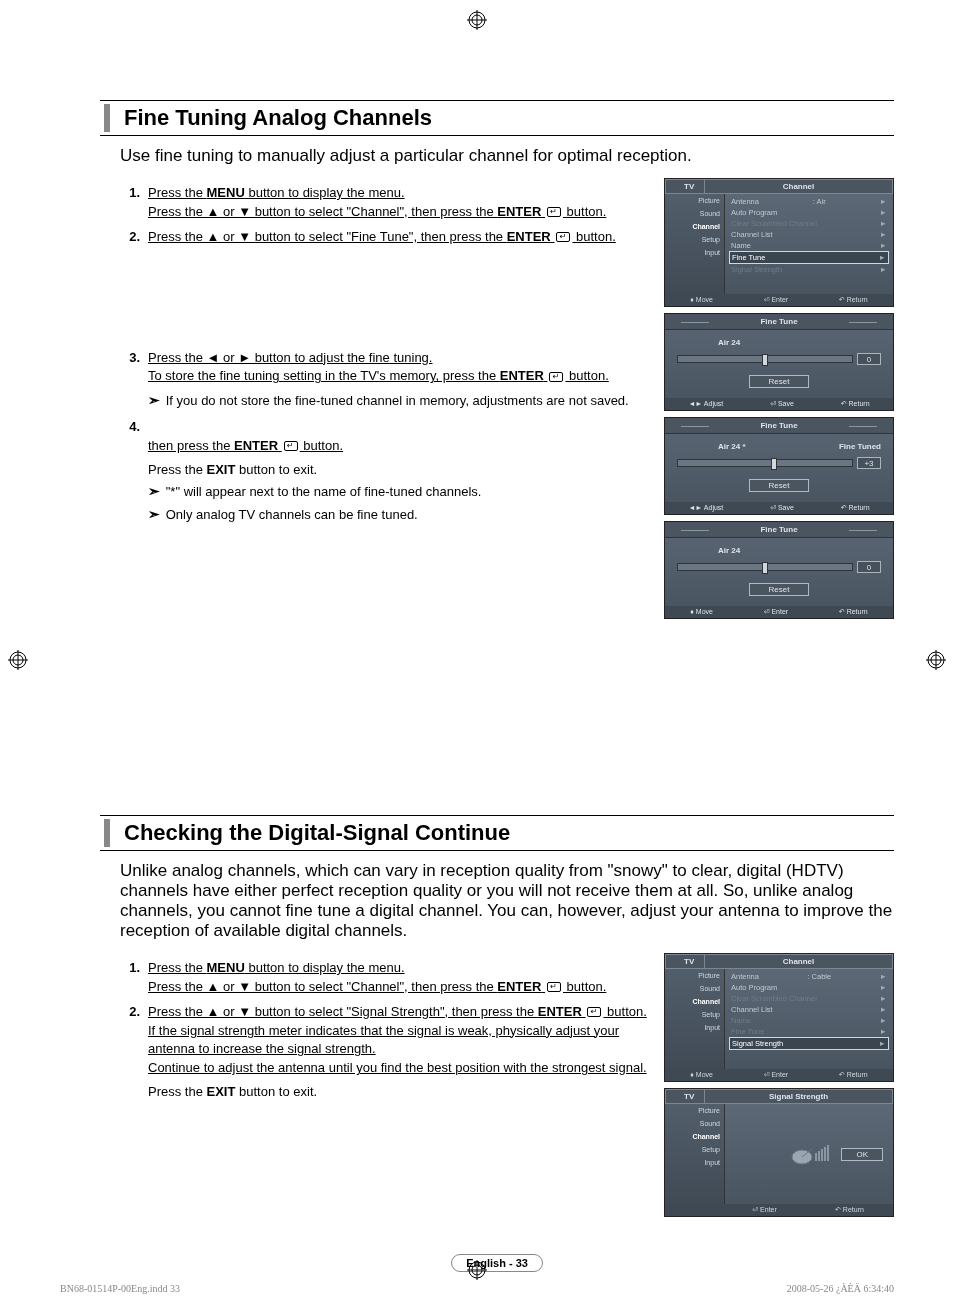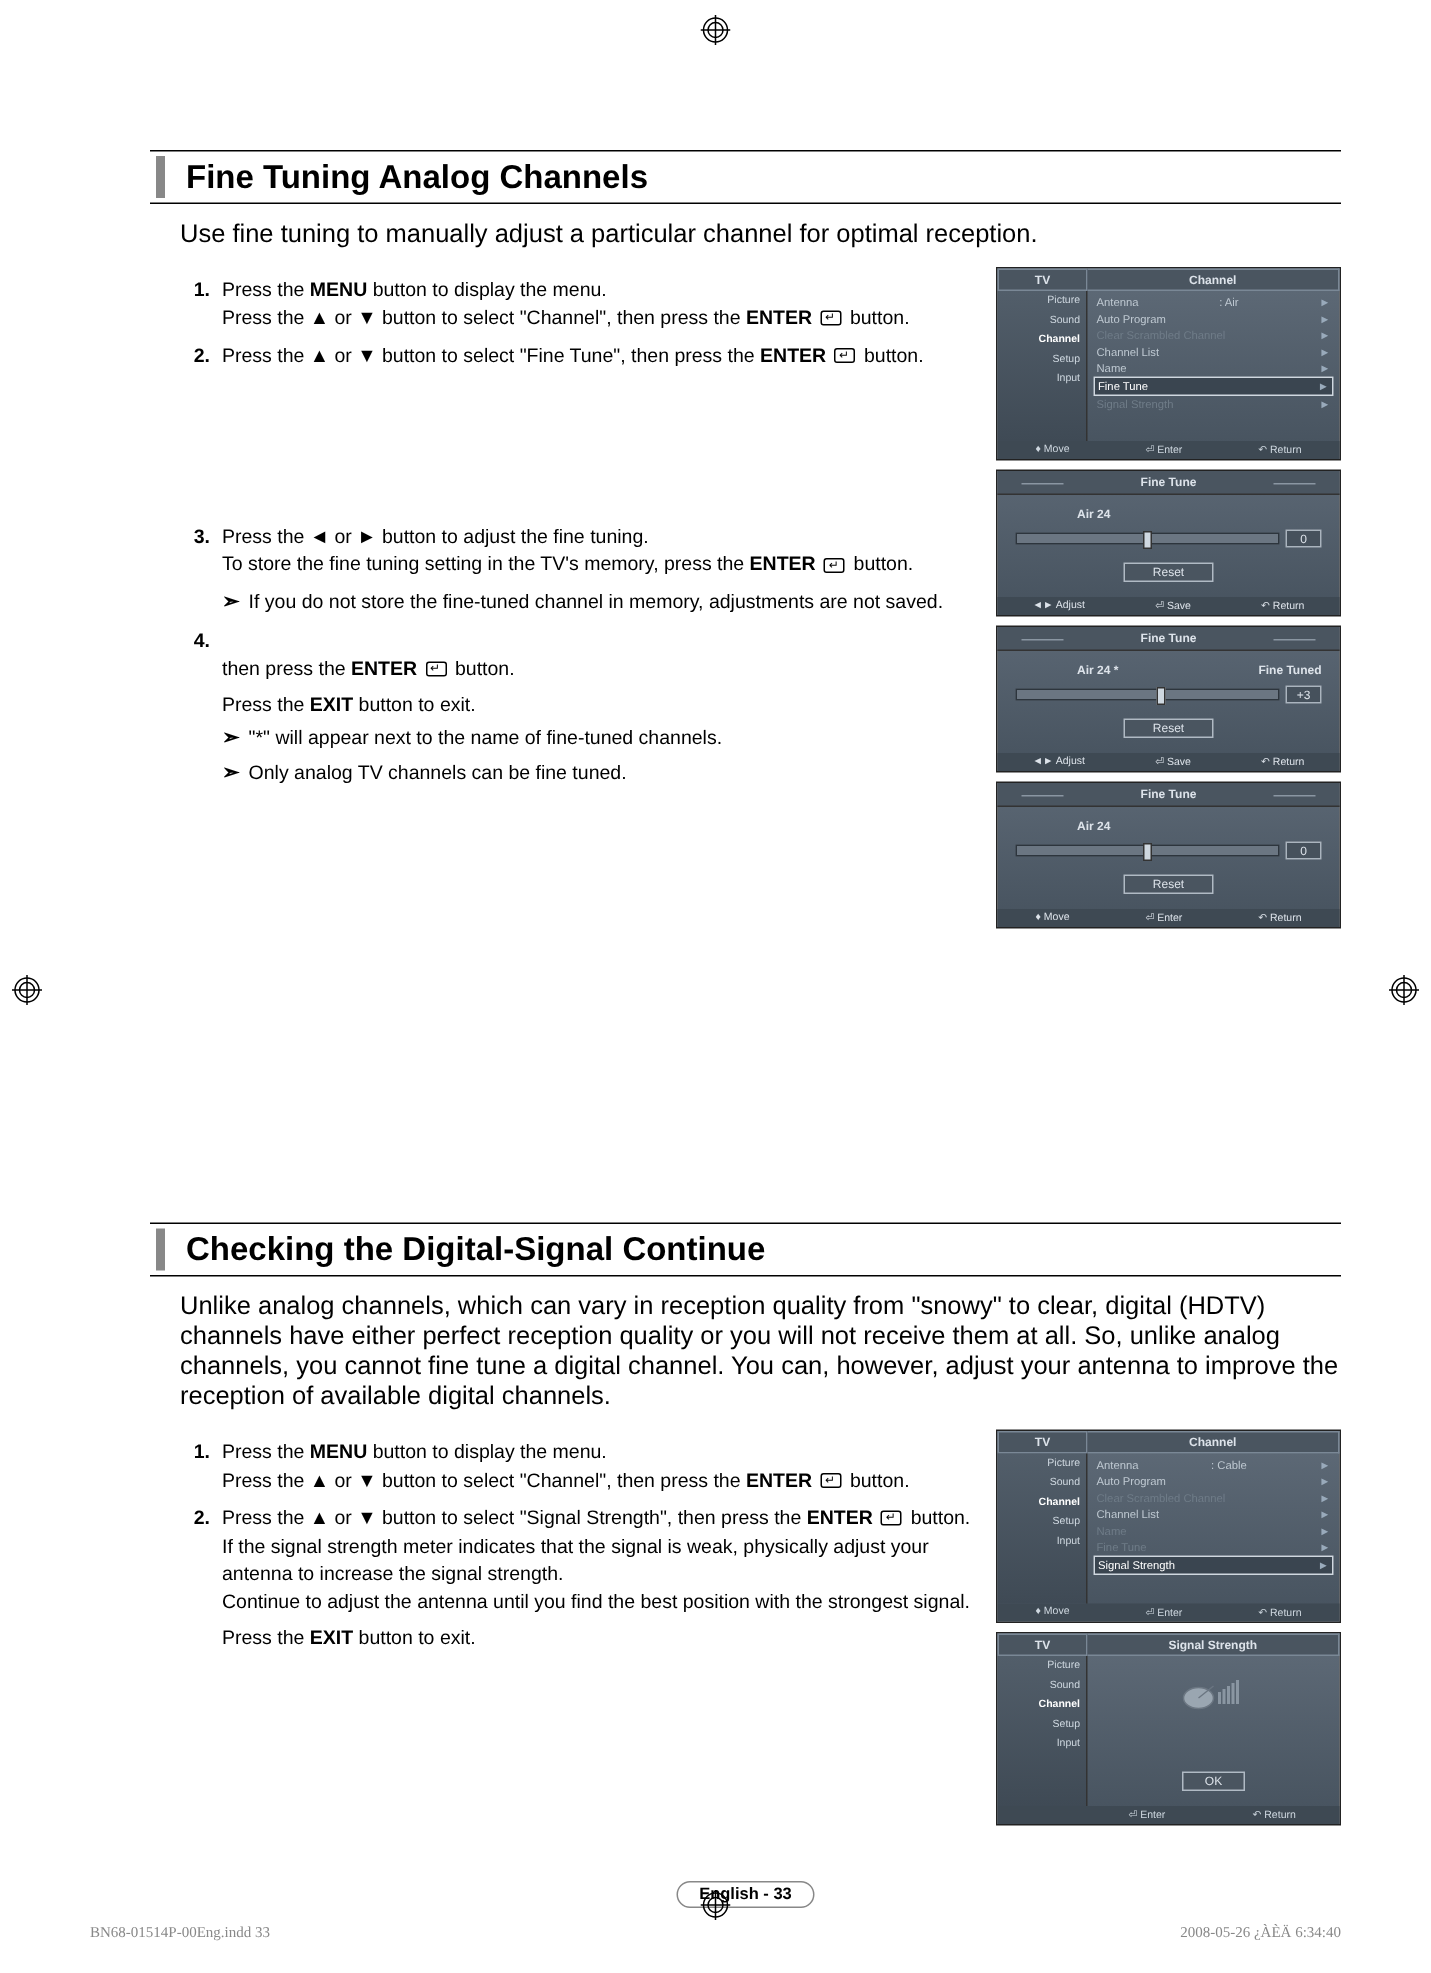--- a/index.html
+++ b/index.html
@@ -8,30 +8,30 @@
   .reg-mark { position:absolute; width:20px; height:20px; }
   .reg-mark svg { width:100%; height:100%; }
   .section-title { border-top: 1px solid #000; border-bottom: 1px solid #000; padding: 4px 0 4px 24px; font-size: 22px; font-weight: bold; position: relative; margin-bottom: 10px; }
   .section-title::before { content:''; position:absolute; left:4px; top:3px; bottom:3px; width:6px; background:#888; }
   .intro { font-size: 17px; margin: 8px 0 12px 20px; }
   .columns { display: flex; gap: 16px; }
   .left-col { flex: 1; min-width: 0; }
   .right-col { width: 230px; flex-shrink: 0; }
   .step { display: flex; gap: 8px; margin: 6px 0 6px 20px; font-size: 13px; line-height: 1.45; }
   .step-num { font-weight: bold; width: 20px; flex-shrink:0; text-align:right; }
-  .step-text { flex:1; }
+  .step-text { flex:1;text-decoration:underline; }
   .carat-note { display:flex; gap:6px; margin: 4px 0 4px 48px; font-size: 13px; line-height:1.4; }
   .carat { font-weight:bold; font-size:14px; position:relative; top:-1px; }
   .plain-note { margin: 6px 0 6px 48px; font-size:13px; }
   b { font-weight: bold; }
 
   
   .tv-screen { background: linear-gradient(180deg,#5f6b78,#46525e); border:1px solid #222; margin-bottom:6px; font-size:8px; color:#dde3ea; }
   .tv-header { display:flex; }
-  .tv-header-left { width:60px; background:#4a5560; text-align:center; font-weight:bold; padding:2px 18px; border:1px solid #7a8896; }
+  .tv-header-left { width:40px; background:#4a5560; text-align:center; font-weight:bold; padding:2px 18px; border:1px solid #7a8896; }
   .tv-header-right { flex:1; background:#4a5560; text-align:center; font-weight:bold; padding:2px 0; border:1px solid #7a8896; border-left:none;}
   .tv-body { display:flex; min-height:100px; }
   .tv-sidebar { width:60px; background:linear-gradient(180deg,#525e6a,#3f4a55); border-right:1px solid #333; }
   .tv-sb-item { font-size:7px; text-align:right; padding:3px 4px 3px 0; color:#cfd8e0; }
   .tv-sb-item.active { color:#fff; font-weight:bold; }
   .tv-main { flex:1; padding:2px 4px;text-align:right; }
   .tv-row { display:flex; justify-content:space-between; align-items:center; padding:1px 2px; font-size:7.5px; color:#bfc9d2;}
   .tv-row .arrow { color:#9ab; }
   .tv-row.highlight { background:#3a4550; border:1px solid #d0d8e0; color:#fff; }
   .tv-row.dim { color:#6f7c88; }
@@ -47,21 +47,21 @@
   .ft-ch { font-weight:bold; font-size:8px; margin-bottom:6px;margin-left:41px; }
   .ft-ch .ftv { float:right; font-weight:bold; }
   .ft-bar-row { display:flex; align-items:center; gap:4px; margin-bottom:10px;}
   .ft-bar { flex:1; height:8px; background:#6b7682; border:1px solid #2d353d; position:relative;}
   .ft-bar .thumb { position:absolute; top:-2px; width:6px; height:12px; background:#cfd8e0; border:1px solid #333; left:50%; transform:translateX(-50%);}
   .ft-valbox { width:24px; height:12px; border:1px solid #aab4be; text-align:center; line-height:11px; font-size:8px; background:#46515c;}
   .ft-reset { width:60px; margin:0 auto; text-align:center; border:1px solid #b0bac4; padding:1px 0; font-size:8px; background:#4a5560;}
   .ft-footer { display:flex; justify-content:space-around; background:#3e4953; padding:2px 0; font-size:7px;}
 
   
-  .ss-main { flex:1; display:flex; flex-direction:column; align-items:center; justify-content:space-between; gap:4px; padding:10px;}
+  .ss-main { flex:1; display:flex; flex-direction:row; align-items:center; justify-content:flex-end; gap:4px; padding:10px;}
   .ss-dish { width:50px; height:30px; position:relative; }
   .ss-dish svg { width:100%; height:100%; }
   .ss-ok { border:1px solid #b0bac4; padding:1px 14px; font-size:8px; background:#4a5560;}
 
   .page-label { text-align:center; margin-top:30px; }
   .page-label span { display:inline-block; border:1px solid #888; border-radius:10px; padding:2px 14px; font-size:11px; font-weight:bold; }
 
   .print-footer { position:absolute; bottom:18px; left:60px; right:60px; display:flex; justify-content:space-between; color:#888; font-size:10px; font-family: 'Times New Roman', serif;}
   .enter-icon { display:inline-block; width:14px; height:10px; border:1px solid #000; border-radius:2px; position:relative; vertical-align:middle; margin:0 2px;}
   .enter-icon::after{ content:'↵'; position:absolute; font-size:8px; left:2px; top:-2px;}

